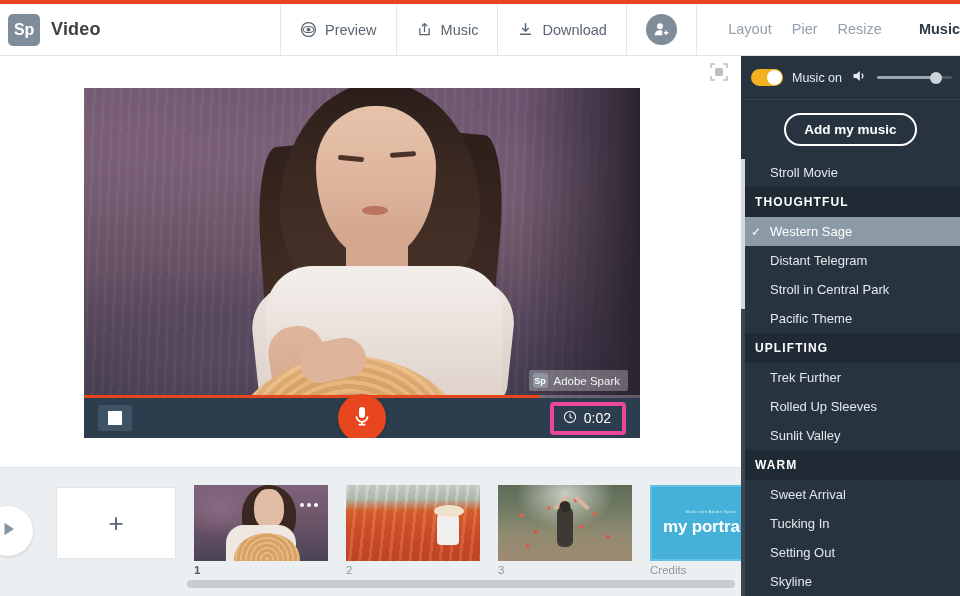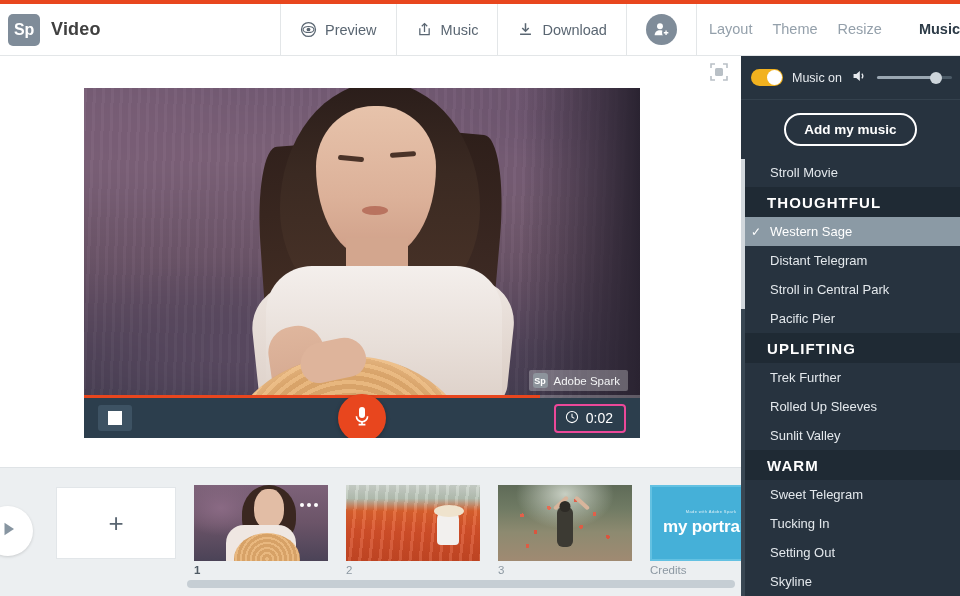--- a/index.html
+++ b/index.html
@@ -197,21 +197,21 @@
   .mic-btn {
     position: absolute; left: 50%; top: 50%;
     transform: translate(-50%, -50%);
     width: 48px; height: 48px; border-radius: 50%;
     background: #e8461e; display: flex; align-items: center;
     justify-content: center; cursor: pointer;
     box-shadow: 0 1px 4px rgba(0,0,0,.25);
   }
   .timer {
     display: flex; align-items: center; gap: 7px;
-    border: 2px solid #ec4899; border-radius: 4px;
+    border: 4px solid #ec4899; border-radius: 4px;
     padding: 4px 11px 4px 9px; color: #ffffff; font-size: 14px;
   }
 
   
   .tray {
     position: absolute; left: 0; top: 467px; width: 741px; height: 129px;
     background: #eceff1;
     border-top: 1px solid #dfe3e6;
   }
   .play-circle {
@@ -358,22 +358,22 @@
   .list-item {
     height: 29px; display: flex; align-items: center;
     padding-left: 29px; font-size: 13px; color: #e3e8ec;
     cursor: pointer; position: relative;
   }
   .list-item.selected { background: #8b9aa5; color: #ffffff; }
   .list-item .check {
     position: absolute; left: 10px; font-size: 12px; color: #ffffff;
   }
   .list-group {
-    height: 30px; display:flex; align-items:center; padding-left: 26px;
-    background: #1f2a34; color:#ffffff; font-size: 15px; font-weight: bold;
+    height: 30px; display:flex; align-items:center; padding-left: 14px;
+    background: #1f2a34; color:#ffffff; font-size: 12px; font-weight: bold;
     letter-spacing: 1.1px;
   }
   .panel-scroll-rail {
     position: absolute; left: 0; top: 103px; width: 4px; height: 437px;
     background: #394753;
   }
   .panel-scroll-thumb {
     position: absolute; left: 0; top: 103px; width: 4px; height: 150px;
     background: #d2d8dd; cursor: pointer;
   }
@@ -433,21 +433,21 @@
               </svg>
           </span>
         </div>
       </div>
     </div>
 
     <div class="hdr-spacer"></div>
 
     <div class="hdr-tabs">
       <div class="hdr-tab">Layout</div>
-      <div class="hdr-tab">Theme</div>
+      <div class="hdr-tab">Pier</div>
       <div class="hdr-tab">Resize</div>
       <div class="hdr-tab active">Music</div>
     </div>
   </div>
 
   <div class="stage">
 
     <div class="fullscreen-icon">
       <svg width="20" height="20" viewBox="0 0 20 20">
         <path d="M2 6V2h4M18 6V2h-4M2 14v4h4M18 14v4h-4" fill="none" stroke="#b9c0c6" stroke-width="1.6"></path>
@@ -617,35 +617,35 @@
           <span class="check">✓</span>
           <span>Western Sage</span>
         </div>
         <div class="list-item">
           <span>Distant Telegram</span>
         </div>
         <div class="list-item">
           <span>Stroll in Central Park</span>
         </div>
         <div class="list-item">
-          <span>Pacific Pier</span>
+          <span>Pacific Theme</span>
         </div>
         <div class="list-group">UPLIFTING</div>
         <div class="list-item">
           <span>Trek Further</span>
         </div>
         <div class="list-item">
           <span>Rolled Up Sleeves</span>
         </div>
         <div class="list-item">
           <span>Sunlit Valley</span>
         </div>
         <div class="list-group">WARM</div>
         <div class="list-item">
-          <span>Sweet Telegram</span>
+          <span>Sweet Arrival</span>
         </div>
         <div class="list-item">
           <span>Tucking In</span>
         </div>
         <div class="list-item">
           <span>Setting Out</span>
         </div>
         <div class="list-item">
           <span>Skyline</span>
         </div>

